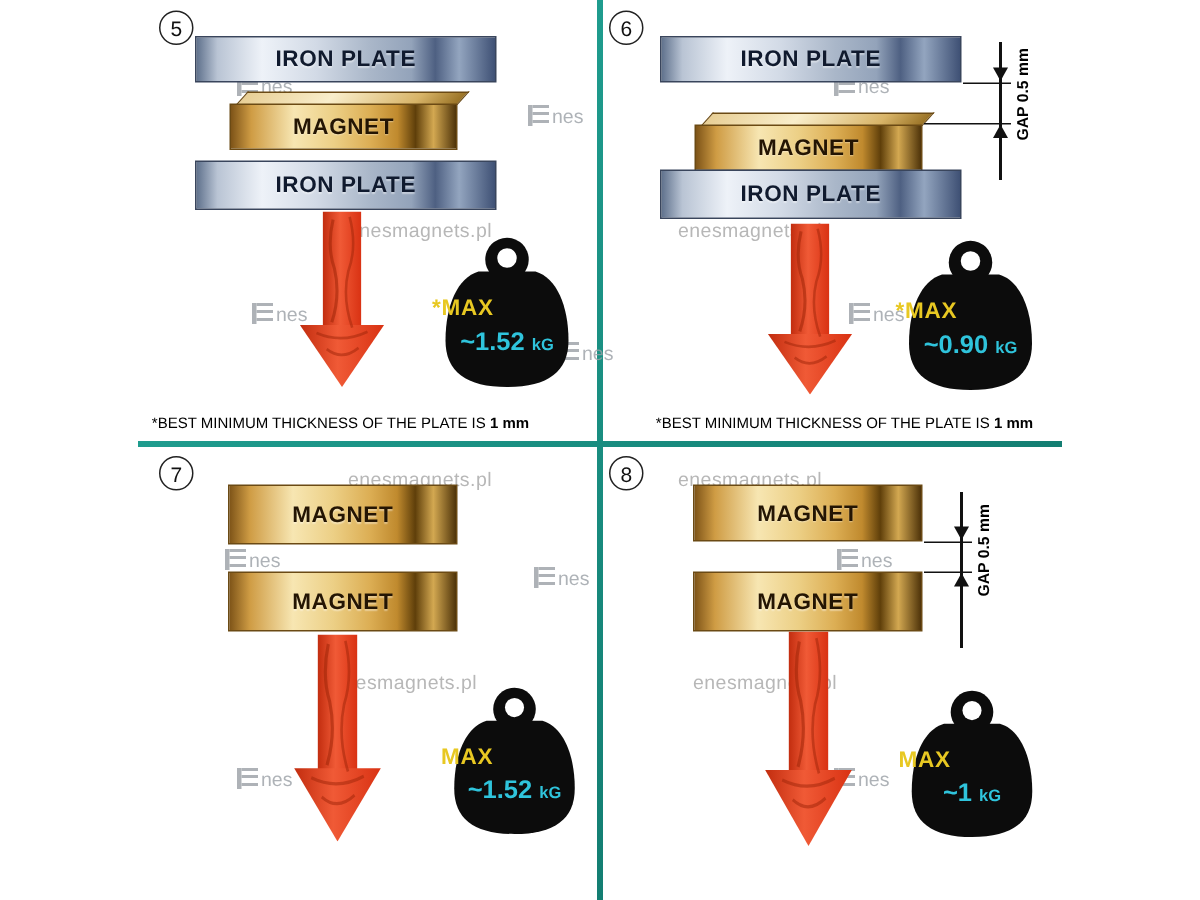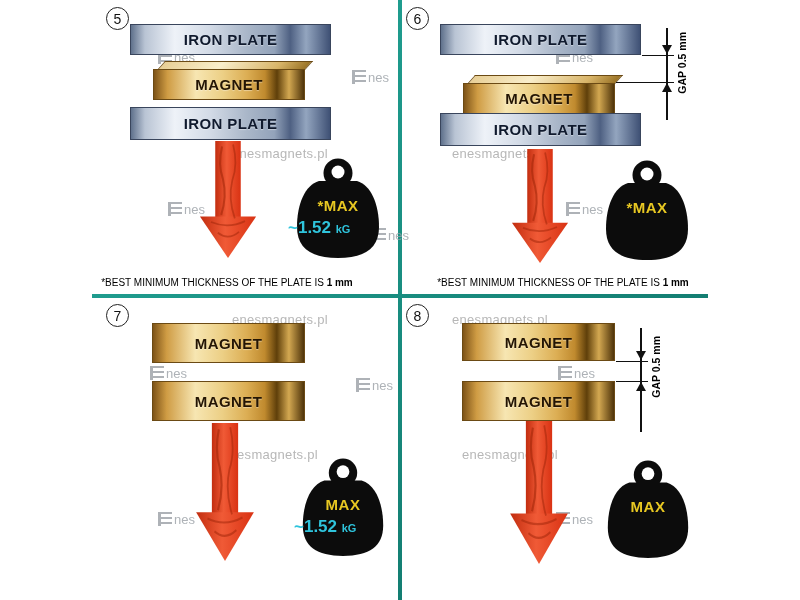--- a/index.html
+++ b/index.html
@@ -27,23 +27,23 @@
 
   .mag-top { position:absolute; height:9px; border:1px solid #6b4a14; border-bottom:none;
              transform:skewX(-42deg); transform-origin:bottom left;
              background:linear-gradient(90deg,#e8cf96,#f9eecb 40%,#d8b468 80%,#9a7326); }
 
   .arrow { position:absolute; }
   .arrow svg { display:block; width:100%; height:100%; }
 
   .weight { position:absolute; }
   .weight svg { position:absolute; inset:0; width:100%; height:100%; }
-  .w-label { position:absolute; left:0; right:0; text-align:center; font-weight:bold;
+  .w-label { position:absolute; left:0; right:0; text-align:left; font-weight:bold;
              font-size:15px; color:var(--max_label,#e8c822); letter-spacing:.5px; }
-  .w-value { position:absolute; left:0; right:0; text-align:left; font-weight:bold;
+  .w-value { position:absolute; left:0; right:0; text-align:center; font-weight:bold;
              font-size:17px; color:var(--value_label,#2fc4dc); }
   .w-unit  { font-size:11px; }
 
   .footnote { position:absolute; width:310px; text-align:center; font-size:10px; color:#000; white-space:nowrap; }
   .footnote b { font-weight:bold; }
 
   .wm-site { position:absolute; color:#ababab; opacity:.85; font-size:13px; letter-spacing:.3px; }
   .elogo { position:absolute; color:#9aa0a6; opacity:.8; display:flex; align-items:flex-end; gap:2px; }
   .elogo .e-glyph { width:14px; height:14px; border-left:3px solid currentColor;
                     background:repeating-linear-gradient(180deg, currentColor 0 2px, transparent 2px 5px); }
@@ -179,20 +179,21 @@
   <div class="arrow" style="left:506px;top:149px;width:68px;height:114px">
     <svg viewBox="0 0 80 130" preserveAspectRatio="none">
         <use href="#arrow-shape"></use>
       </svg>
   </div>
   <div class="weight" style="left:597px;top:159px;width:100px;height:102px">
     <svg viewBox="0 0 100 102">
         <use href="#weight-shape"></use>
       </svg>
     <div class="w-label" style="top:40px">*MAX</div>
+    <div class="w-value" style="top:61px"><span>~0.90</span> <span class="w-unit">kG</span></div>
   </div>
   <div class="footnote" style="left:408px;top:277px">
     <span>*BEST MINIMUM THICKNESS OF THE PLATE IS</span>
     <b>1 mm</b>
   </div>
 
   <div class="num" style="left:106px;top:304px">7</div>
   <div class="magnet" style="left:152px;top:323px;width:153px;height:40px">MAGNET</div>
   <div class="magnet" style="left:152px;top:381px;width:153px;height:40px">MAGNET</div>
   <div class="arrow" style="left:190px;top:423px;width:70px;height:138px">
@@ -222,15 +223,16 @@
   <div class="arrow" style="left:504px;top:421px;width:70px;height:143px">
     <svg viewBox="0 0 80 130" preserveAspectRatio="none">
         <use href="#arrow-shape"></use>
       </svg>
   </div>
   <div class="weight" style="left:599px;top:459px;width:98px;height:100px">
     <svg viewBox="0 0 100 102">
         <use href="#weight-shape"></use>
       </svg>
     <div class="w-label" style="top:39px">MAX</div>
+    <div class="w-value" style="top:60px"><span>~1</span> <span class="w-unit">kG</span></div>
   </div>
 
 </div>
 
 </body></html>

